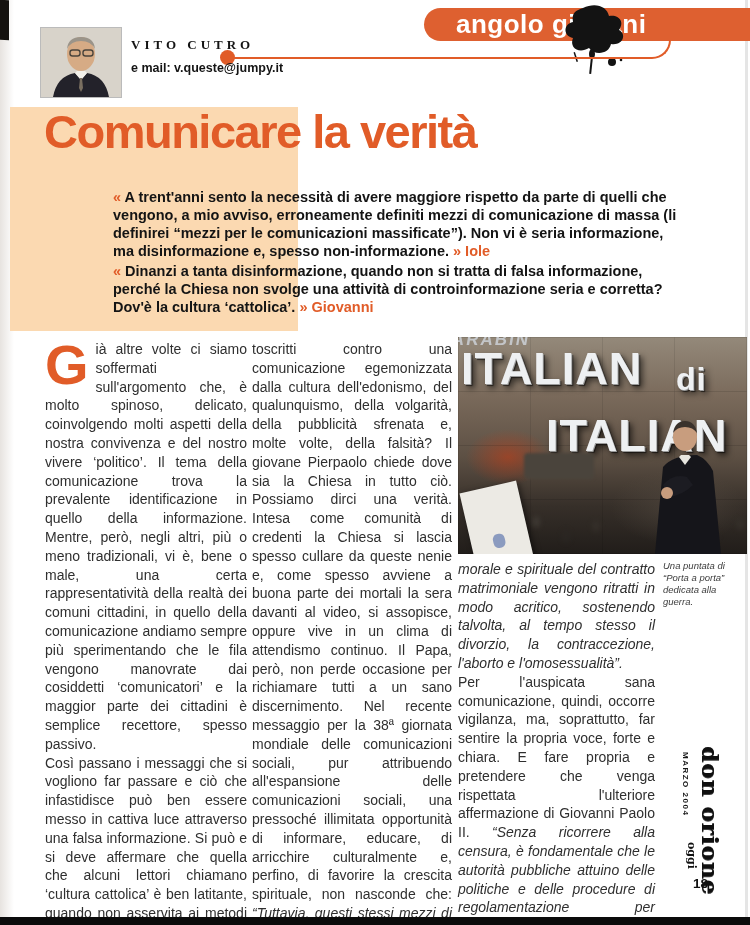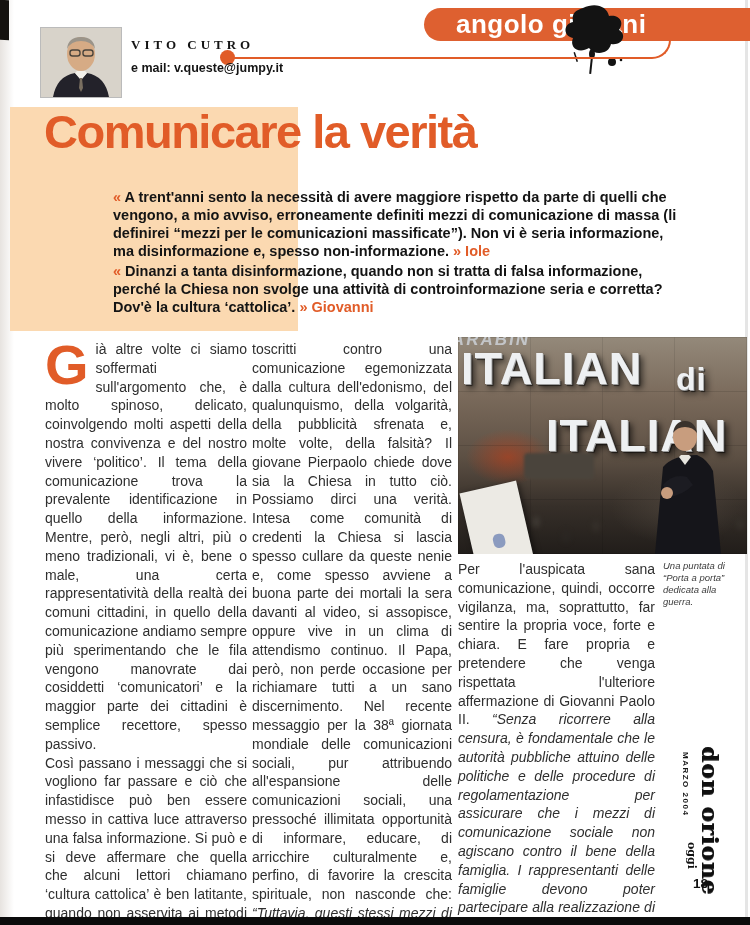--- a/index.html
+++ b/index.html
@@ -171,20 +171,21 @@
         <path d="M30 18 Q32 6 42 6 Q52 6 54 18 Q50 12 42 12 Q34 12 30 18 Z" fill="#3a322c"></path>
         <path d="M12 139 L20 52 Q30 40 54 40 Q64 44 70 56 L78 139 Z" fill="#15151a"></path>
         <path d="M36 42 L42 50 L48 42 L46 40 L38 40 Z" fill="#e8e6e0"></path>
         <path d="M20 70 Q30 58 44 62 L50 70 Q40 80 26 82 Z" fill="#1c1c22"></path>
         <circle cx="24" cy="78" r="6" fill="#c89d7e"></circle>
       </svg>
       <div class="panel"></div>
     </div>
     <div class="col3row">
       <div class="col3text">
+        <p><span class="it">morale e spirituale del contratto matrimoniale vengono ritratti in modo acritico, sostenendo talvolta, al tempo stesso il divorzio, la contraccezione, l'aborto e l'omosessualità”.</span></p>
         <p><span>Per l'auspicata sana comunicazione, quindi, occorre vigilanza, ma, soprattutto, far sentire la propria voce, forte e chiara. E fare propria e pretendere che venga rispettata l'ulteriore affermazione di Giovanni Paolo II. </span><span class="it">“Senza ricorrere alla censura, è fondamentale che le autorità pubbliche attuino delle politiche e delle procedure di regolamentazione per assicurare che i mezzi di comunicazione sociale non agiscano contro il bene della famiglia. I rappresentanti delle famiglie devono poter partecipare alla realizzazione di queste politiche”.</span></p>
       </div>
       <div class="caption">Una puntata di “Porta a porta” dedicata alla guerra.</div>
     </div>
   </div>
 
   <div class="issue">MARZO 2004</div>
   <div class="logo-main">don orione</div>
   <div class="logo-oggi">oggi</div>
   <div class="pagenum">18</div>

